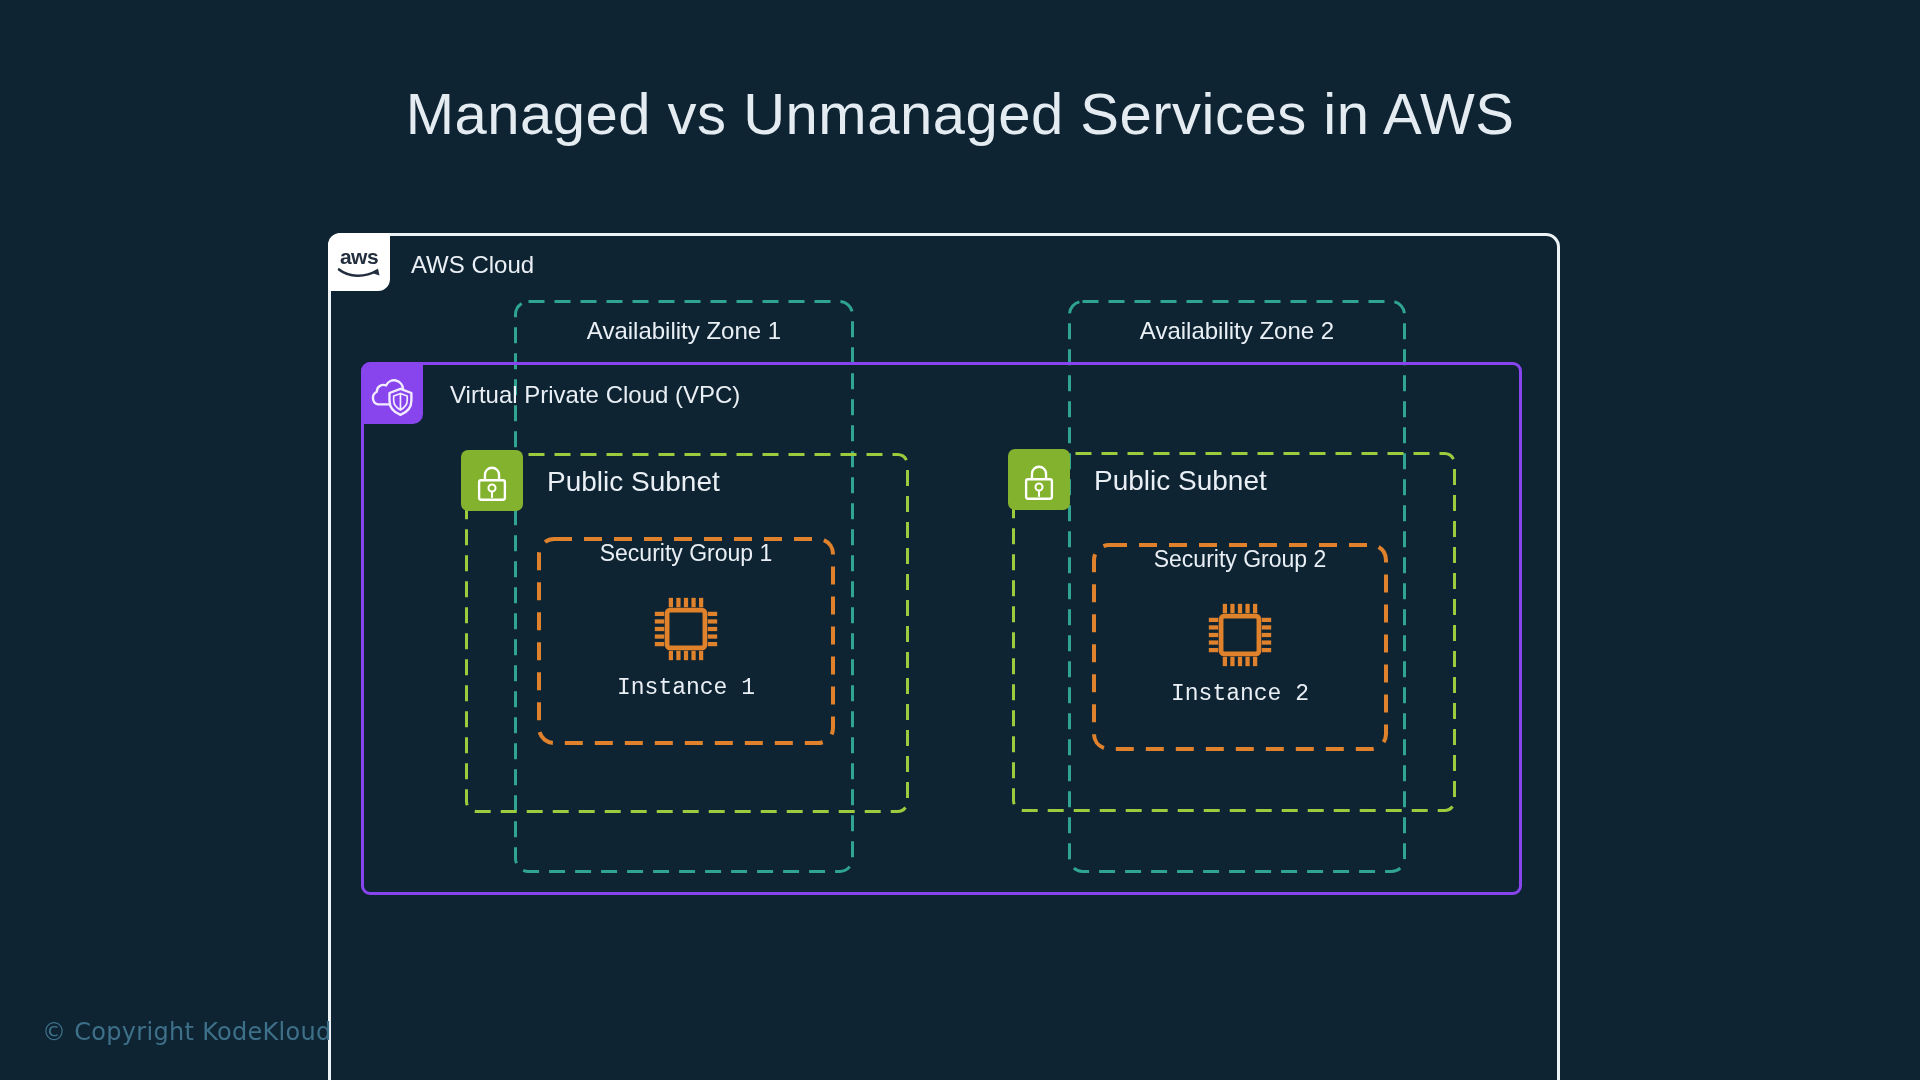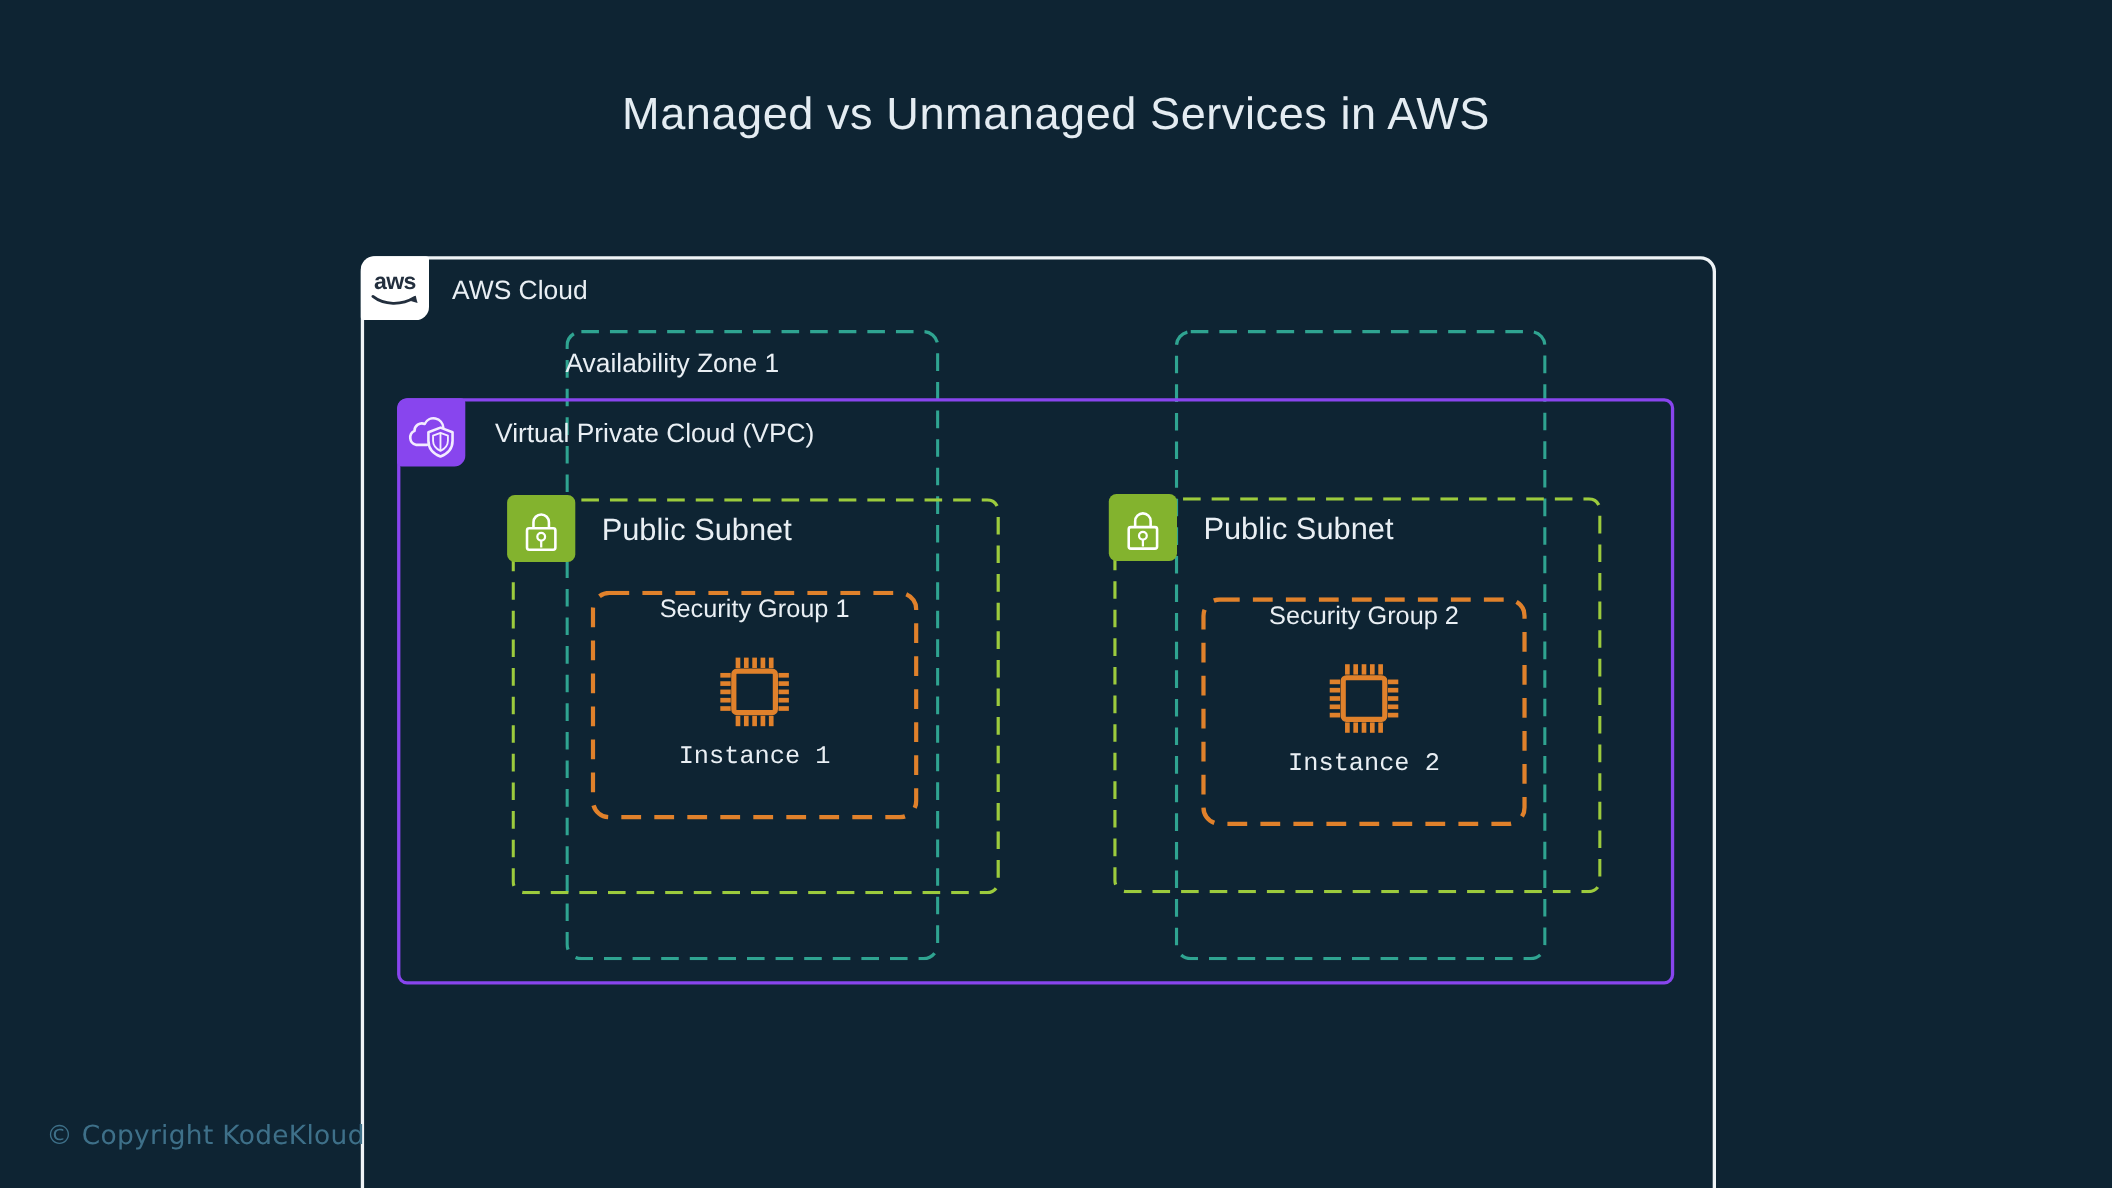--- a/index.html
+++ b/index.html
@@ -6,21 +6,21 @@
   body{
     width:1920px;height:1080px;overflow:hidden;
     background:var(--bg,#0e2433);
     font-family:"Liberation Sans","DejaVu Sans",sans-serif;
     -webkit-font-smoothing:antialiased;
   }
   .canvas{position:absolute;left:0;top:0;width:1920px;height:1080px;}
 
   .title{
     position:absolute;left:0;top:80px;width:100%;
-    text-align:center;font-size:41px;font-weight:400;letter-spacing:.5px;
+    text-align:center;font-size:58px;font-weight:400;letter-spacing:.5px;
     color:var(--title-text,#e4ecf2);
   }
 
   
   .cloud-box{
     position:absolute;left:328px;top:233px;width:1232px;height:886px;
     border:3px solid var(--cloud-border,#eef3f6);border-radius:14px;
     box-sizing:border-box;
   }
   .aws-logo{
@@ -35,21 +35,21 @@
   }
   .cloud-label{
     position:absolute;left:80px;top:0;height:58px;line-height:58px;
     font-size:24px;color:var(--label-text,#e9eff4);white-space:nowrap;text-align:right;
   }
 
   
   .dash-box{position:absolute;box-sizing:border-box;}
   .dash-box > svg.frame{position:absolute;left:0;top:0;}
   .az-label{
-    position:absolute;left:0;top:17px;width:100%;
+    position:absolute;left:0;top:17px;width:100%;text-align:center;
     font-size:24px;color:var(--label-text,#e9eff4);white-space:nowrap;
   }
 
   
   .vpc-box{
     position:absolute;left:361px;top:362px;width:1161px;height:533px;
     border:3px solid var(--purple,#8845ee);border-radius:9px;
     box-sizing:border-box;
   }
   .vpc-icon{
@@ -108,20 +108,21 @@
     <svg class="frame" width="340" height="573">
       <rect x="1.5" y="1.5" width="337" height="570" rx="13" fill="none" stroke="var(--teal,#2fa491)" stroke-width="3" stroke-dasharray="16 10"></rect>
     </svg>
     <div class="az-label">Availability Zone 1</div>
   </div>
 
   <div class="dash-box" style="left:1068px;top:300px;width:338px;height:573px;">
     <svg class="frame" width="338" height="573">
       <rect x="1.5" y="1.5" width="335" height="570" rx="13" fill="none" stroke="var(--teal,#2fa491)" stroke-width="3" stroke-dasharray="16 10"></rect>
     </svg>
+    <div class="az-label">Availability Zone 2</div>
   </div>
 
   <div class="vpc-box">
     <div class="vpc-icon">
       <svg width="54" height="54" viewBox="0 0 64 64">
         <path d="M45 27 a10.5 10.5 0 0 0 -20 -4 a8 8 0 0 0 -11 7.5 a8 8 0 0 0 1.5 15 h12" fill="none" stroke="#f3ecff" stroke-width="2.8" stroke-linecap="round" stroke-linejoin="round"></path>
         <path d="M42 27 l13 5 v9 c0 9 -6.5 14.5 -13 17 c-6.5 -2.5 -13 -8 -13 -17 v-9 z" fill="var(--purple,#8845ee)" stroke="#f3ecff" stroke-width="2.8" stroke-linejoin="round"></path>
         <path d="M42 32.5 l8 3 v5.5 c0 5.5 -4 9 -8 11 c-4 -2 -8 -5.5 -8 -11 v-5.5 z" fill="none" stroke="#f3ecff" stroke-width="2" stroke-linejoin="round"></path>
         <path d="M42 32.5 v19.5" fill="none" stroke="#f3ecff" stroke-width="2"></path>
       </svg>

